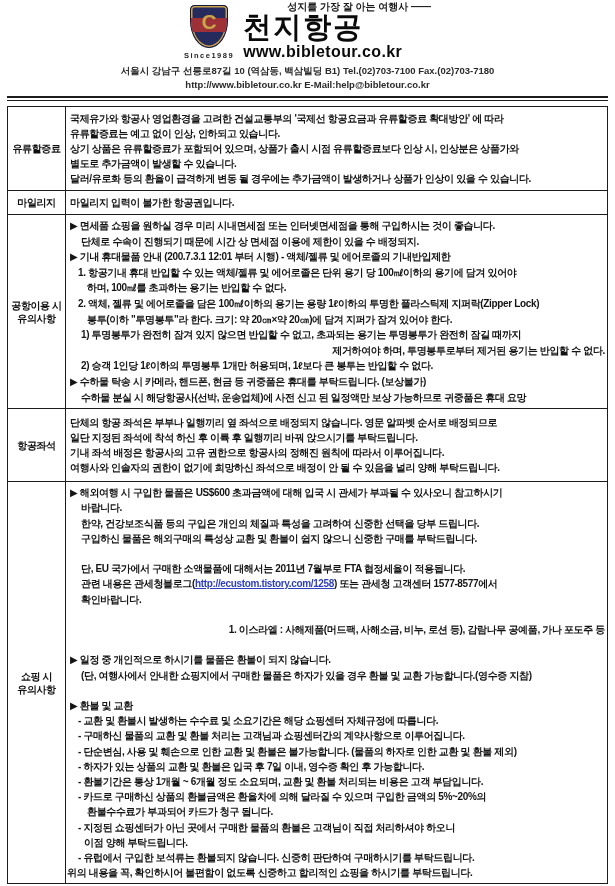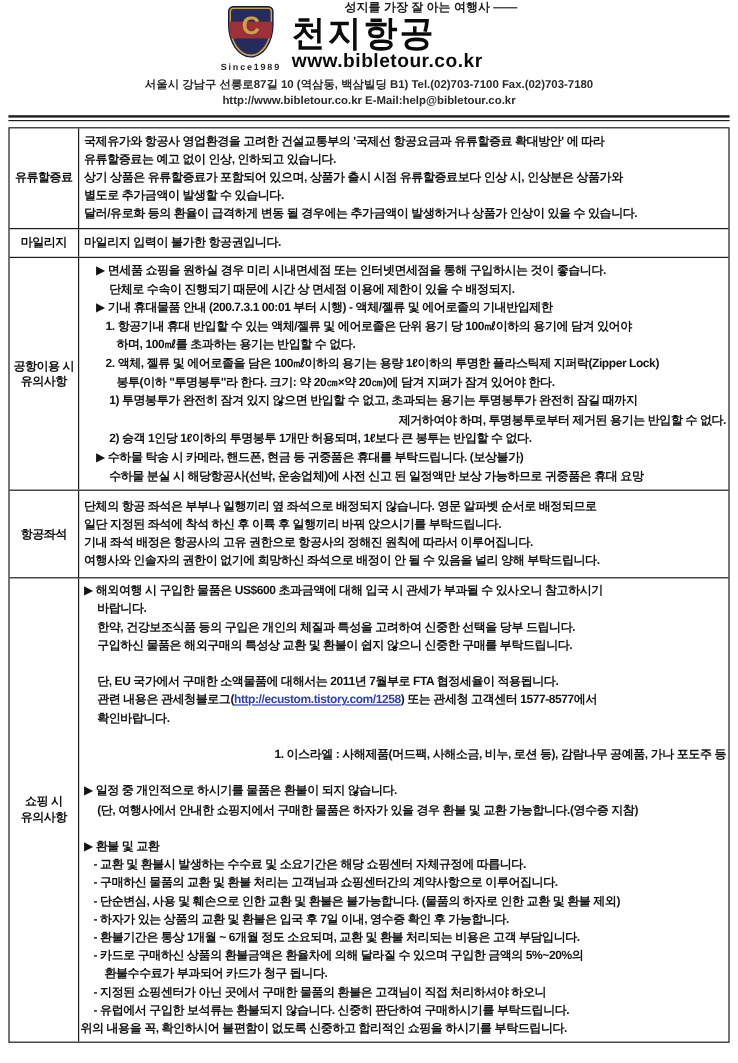--- a/index.html
+++ b/index.html
@@ -29,21 +29,21 @@
   .info-table{margin:5px 7px 0 7px;border:1.5px solid #1c1c1c;}
   .trow{display:flex;align-items:stretch;}
   .trow + .trow{border-top:1.5px solid #1c1c1c;}
   .label-cell{flex:0 0 55px;display:flex;align-items:center;justify-content:center;text-align:center;
           font-size:10px;font-weight:bold;color:#0f0f0f;white-space:pre-line;line-height:13px;
           border-right:1.5px solid #1c1c1c;padding:2px 1px;letter-spacing:-0.4px;}
   .content-cell{flex:1;min-width:0;padding:4px 2px 4px 4px;overflow:hidden;}
   .line{font-size:10px;font-weight:bold;color:#141414;line-height:15px;min-height:15px;
           white-space:nowrap;letter-spacing:-0.35px;}
   .r3 .content-cell{padding-top:3px;padding-bottom:3px;}
-  .r3 .line{line-height:15.6px;min-height:15.6px;margin-left:10px;}
+  .r3 .line{line-height:15.6px;min-height:15.6px;}
   .r4 .content-cell{padding-top:6px;padding-bottom:6px;}
   .r5 .content-cell{padding-top:3px;padding-bottom:3px;}
   .r5 .line{line-height:15.2px;min-height:15.2px;}
   .i1{padding-left:4px;text-align:right;}
   .i2{padding-left:8px;}
   .i3{padding-left:11px;}
   .i4{padding-left:14px;}
   .i5{padding-left:17px;}
   .i6{padding-left:21px;text-align:right;}
   .outdent{margin-left:-3px;}
@@ -93,21 +93,21 @@
         <div class="line i0">마일리지 입력이 불가한 항공권입니다.</div>
       </div>
     </div>
 
     <div class="trow r3">
       <div class="label-cell">공항이용 시
 유의사항</div>
       <div class="content-cell">
         <div class="line i0">▶ 면세품 쇼핑을 원하실 경우 미리 시내면세점 또는 인터넷면세점을 통해 구입하시는 것이 좋습니다.</div>
         <div class="line i3">단체로 수속이 진행되기 때문에 시간 상 면세점 이용에 제한이 있을 수 배정되지.</div>
-        <div class="line i0">▶ 기내 휴대물품 안내 (200.7.3.1 00:01 부터 시행) - 액체/젤류 및 에어로졸의 기내반입제한</div>
+        <div class="line i0">▶ 기내 휴대물품 안내 (200.7.3.1 12:01 부터 시행) - 액체/젤류 및 에어로졸의 기내반입제한</div>
         <div class="line i2">1. 항공기내 휴대 반입할 수 있는 액체/젤류 및 에어로졸은 단위 용기 당 100㎖이하의 용기에 담겨 있어야</div>
         <div class="line i5">하며, 100㎖를 초과하는 용기는 반입할 수 없다.</div>
         <div class="line i2">2. 액체, 젤류 및 에어로졸을 담은 100㎖이하의 용기는 용량 1ℓ이하의 투명한 플라스틱제 지퍼락(Zipper Lock)</div>
         <div class="line i5">봉투(이하 "투명봉투"라 한다. 크기: 약 20㎝×약 20㎝)에 담겨 지퍼가 잠겨 있어야 한다.</div>
         <div class="line i3">1) 투명봉투가 완전히 잠겨 있지 않으면 반입할 수 없고, 초과되는 용기는 투명봉투가 완전히 잠길 때까지</div>
         <div class="line i6">제거하여야 하며, 투명봉투로부터 제거된 용기는 반입할 수 없다.</div>
         <div class="line i3">2) 승객 1인당 1ℓ이하의 투명봉투 1개만 허용되며, 1ℓ보다 큰 봉투는 반입할 수 없다.</div>
         <div class="line i0">▶ 수하물 탁송 시 카메라, 핸드폰, 현금 등 귀중품은 휴대를 부탁드립니다. (보상불가)</div>
         <div class="line i3">수하물 분실 시 해당항공사(선박, 운송업체)에 사전 신고 된 일정액만 보상 가능하므로 귀중품은 휴대 요망</div>
       </div>
@@ -143,20 +143,21 @@
         <div class="line i0 blank"></div>
         <div class="line i0">▶ 환불 및 교환</div>
         <div class="line i2">- 교환 및 환불시 발생하는 수수료 및 소요기간은 해당 쇼핑센터 자체규정에 따릅니다.</div>
         <div class="line i2">- 구매하신 물품의 교환 및 환불 처리는 고객님과 쇼핑센터간의 계약사항으로 이루어집니다.</div>
         <div class="line i2">- 단순변심, 사용 및 훼손으로 인한 교환 및 환불은 불가능합니다. (물품의 하자로 인한 교환 및 환불 제외)</div>
         <div class="line i2">- 하자가 있는 상품의 교환 및 환불은 입국 후 7일 이내, 영수증 확인 후 가능합니다.</div>
         <div class="line i2">- 환불기간은 통상 1개월 ~ 6개월 정도 소요되며, 교환 및 환불 처리되는 비용은 고객 부담입니다.</div>
         <div class="line i2">- 카드로 구매하신 상품의 환불금액은 환율차에 의해 달라질 수 있으며 구입한 금액의 5%~20%의</div>
         <div class="line i5">환불수수료가 부과되어 카드가 청구 됩니다.</div>
         <div class="line i2">- 지정된 쇼핑센터가 아닌 곳에서 구매한 물품의 환불은 고객님이 직접 처리하셔야 하오니</div>
+        <div class="line i4">이점 양해 부탁드립니다.</div>
         <div class="line i2">- 유럽에서 구입한 보석류는 환불되지 않습니다. 신중히 판단하여 구매하시기를 부탁드립니다.</div>
         <div class="line outdent">위의 내용을 꼭, 확인하시어 불편함이 없도록 신중하고 합리적인 쇼핑을 하시기를 부탁드립니다.</div>
       </div>
     </div>
 
   </div>
 
 </div>
 
 </body></html>

